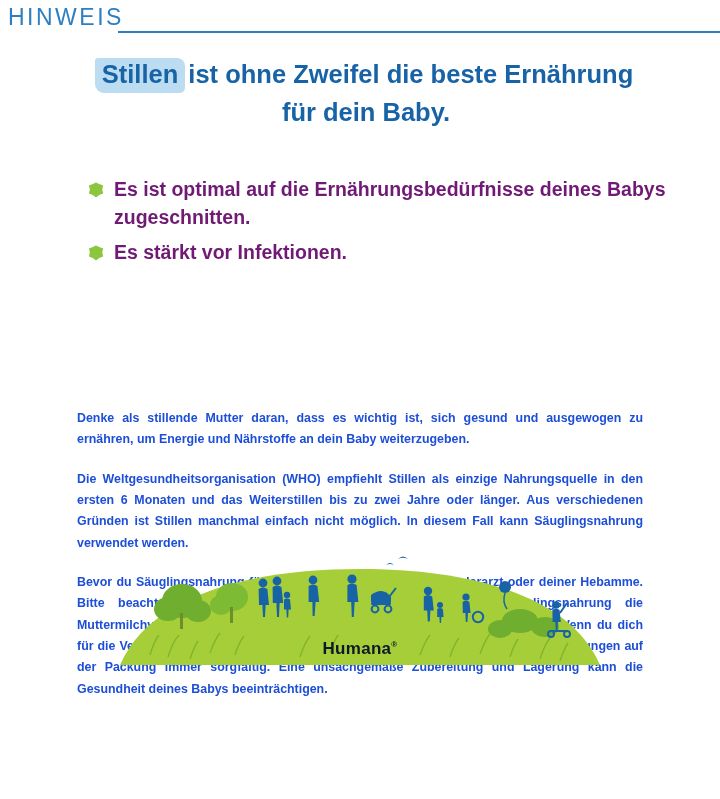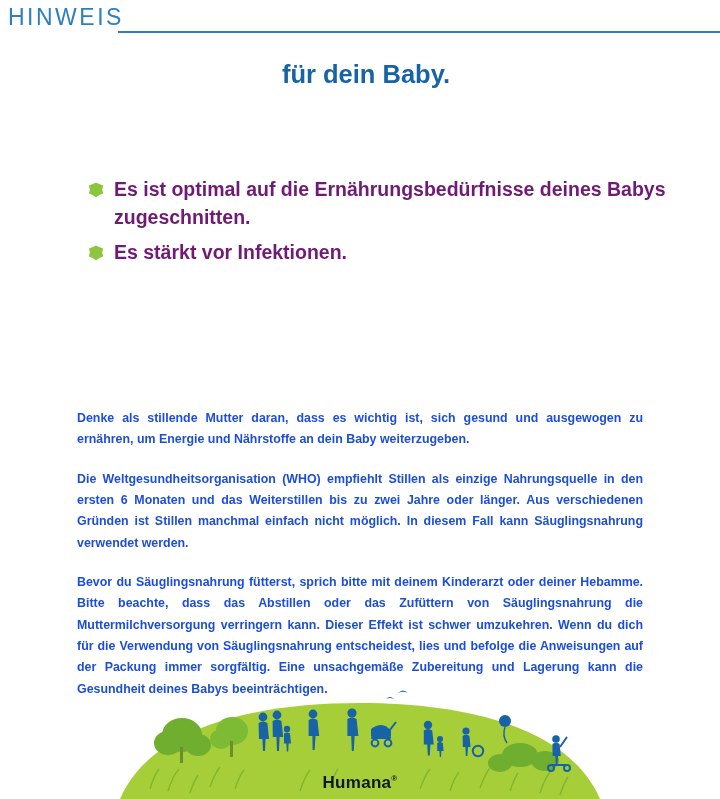--- a/index.html
+++ b/index.html
@@ -12,21 +12,21 @@
     background: #ffffff;
     font-family: "Liberation Sans", sans-serif;
     color: #1b5c9b;
     overflow: hidden;
     position: relative;
   }
 
   .page {
     position: relative;
     width: 720px;
-    height: 799px;
+    height: 665px;
     box-sizing: border-box;
   }
 
   
   .header {
     position: absolute;
     top: 4px;
     left: 8px;
     font-size: 23px;
     letter-spacing: 2.5px;
@@ -144,20 +144,21 @@
 </style>
 </head>
 <body>
 
 <div class="page">
 
   <div class="header">HINWEIS</div>
   <div class="header-rule"></div>
 
   <div class="headline">
+    <span class="hl-line1"><span class="highlight">Stillen</span><span> ist ohne Zweifel die beste Ernährung</span></span>
     <span class="hl-line2">für dein Baby.</span>
   </div>
 
   <div class="bullets">
 
     <div class="bullet-row">
       <span class="bullet-mark">
         <svg width="16" height="16" viewBox="0 0 16 16" aria-hidden="true">
           <path d="M8 0.6 L11.2 2.1 L15.2 3.4 L14.2 7.4 L15.2 11.4 L11.2 13 L8 15.4 L4.8 13 L0.9 11.4 L1.9 7.4 L0.9 3.4 L4.8 2.1 Z" fill="#8cc63e"></path>
         </svg>

